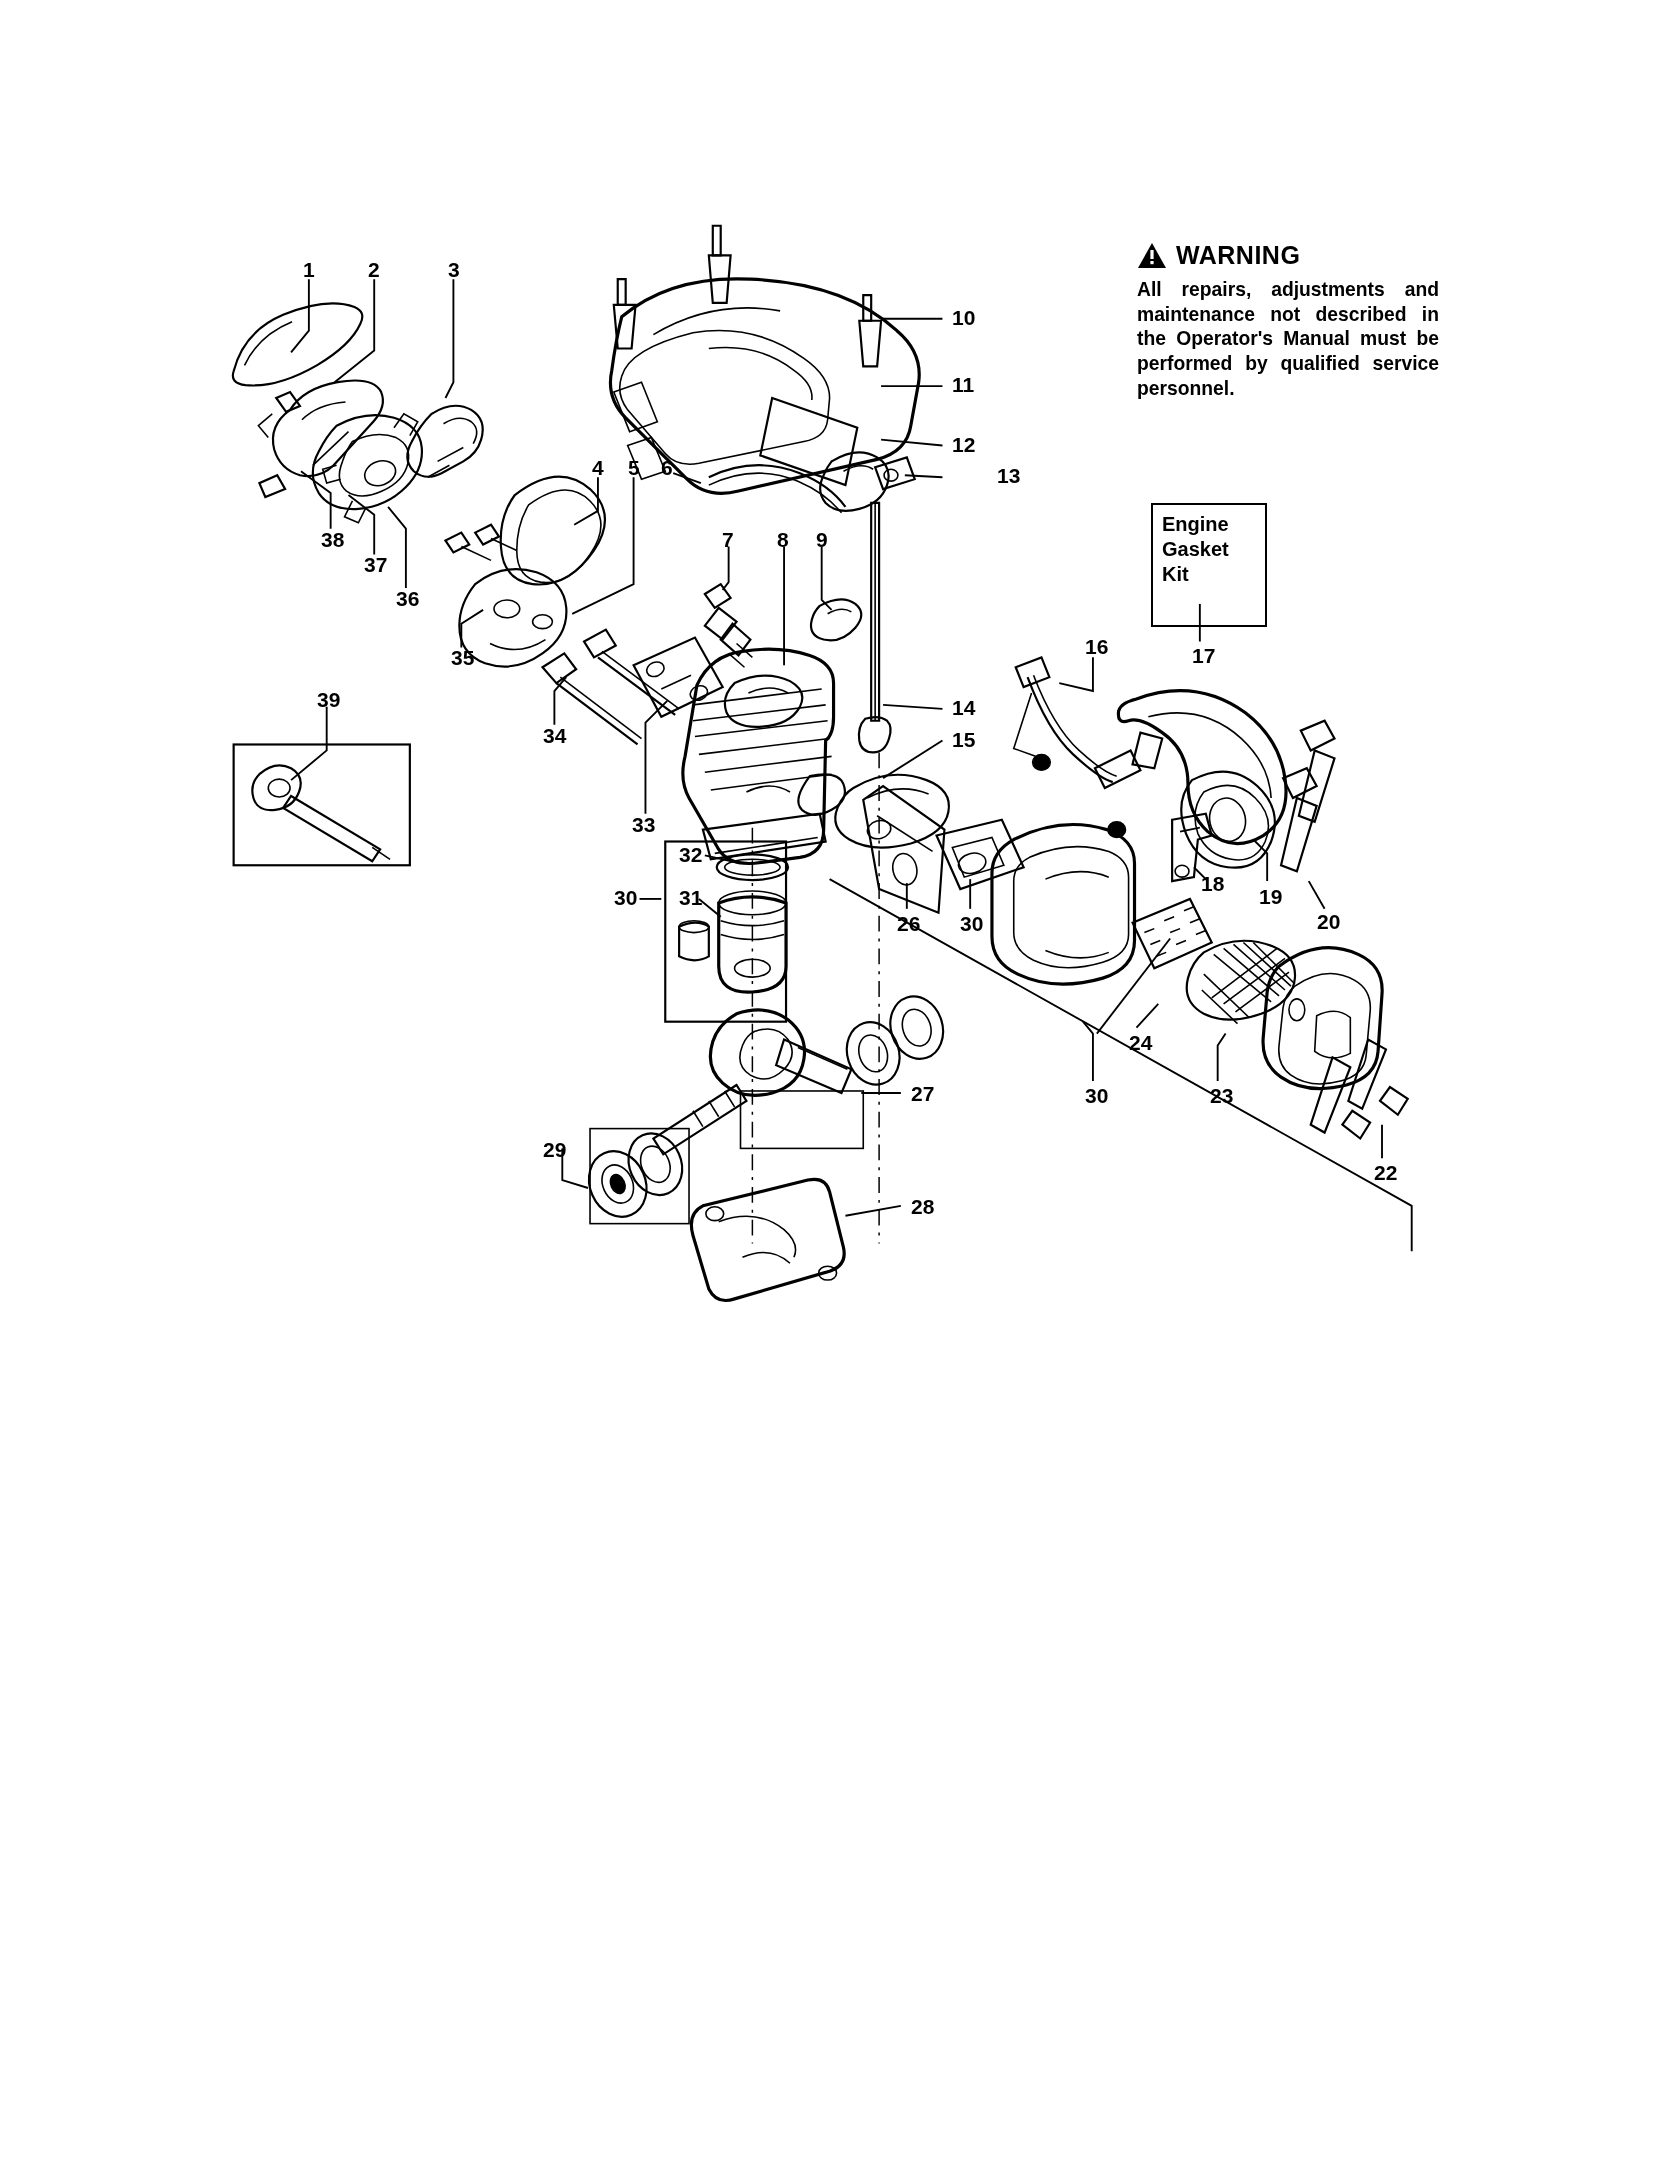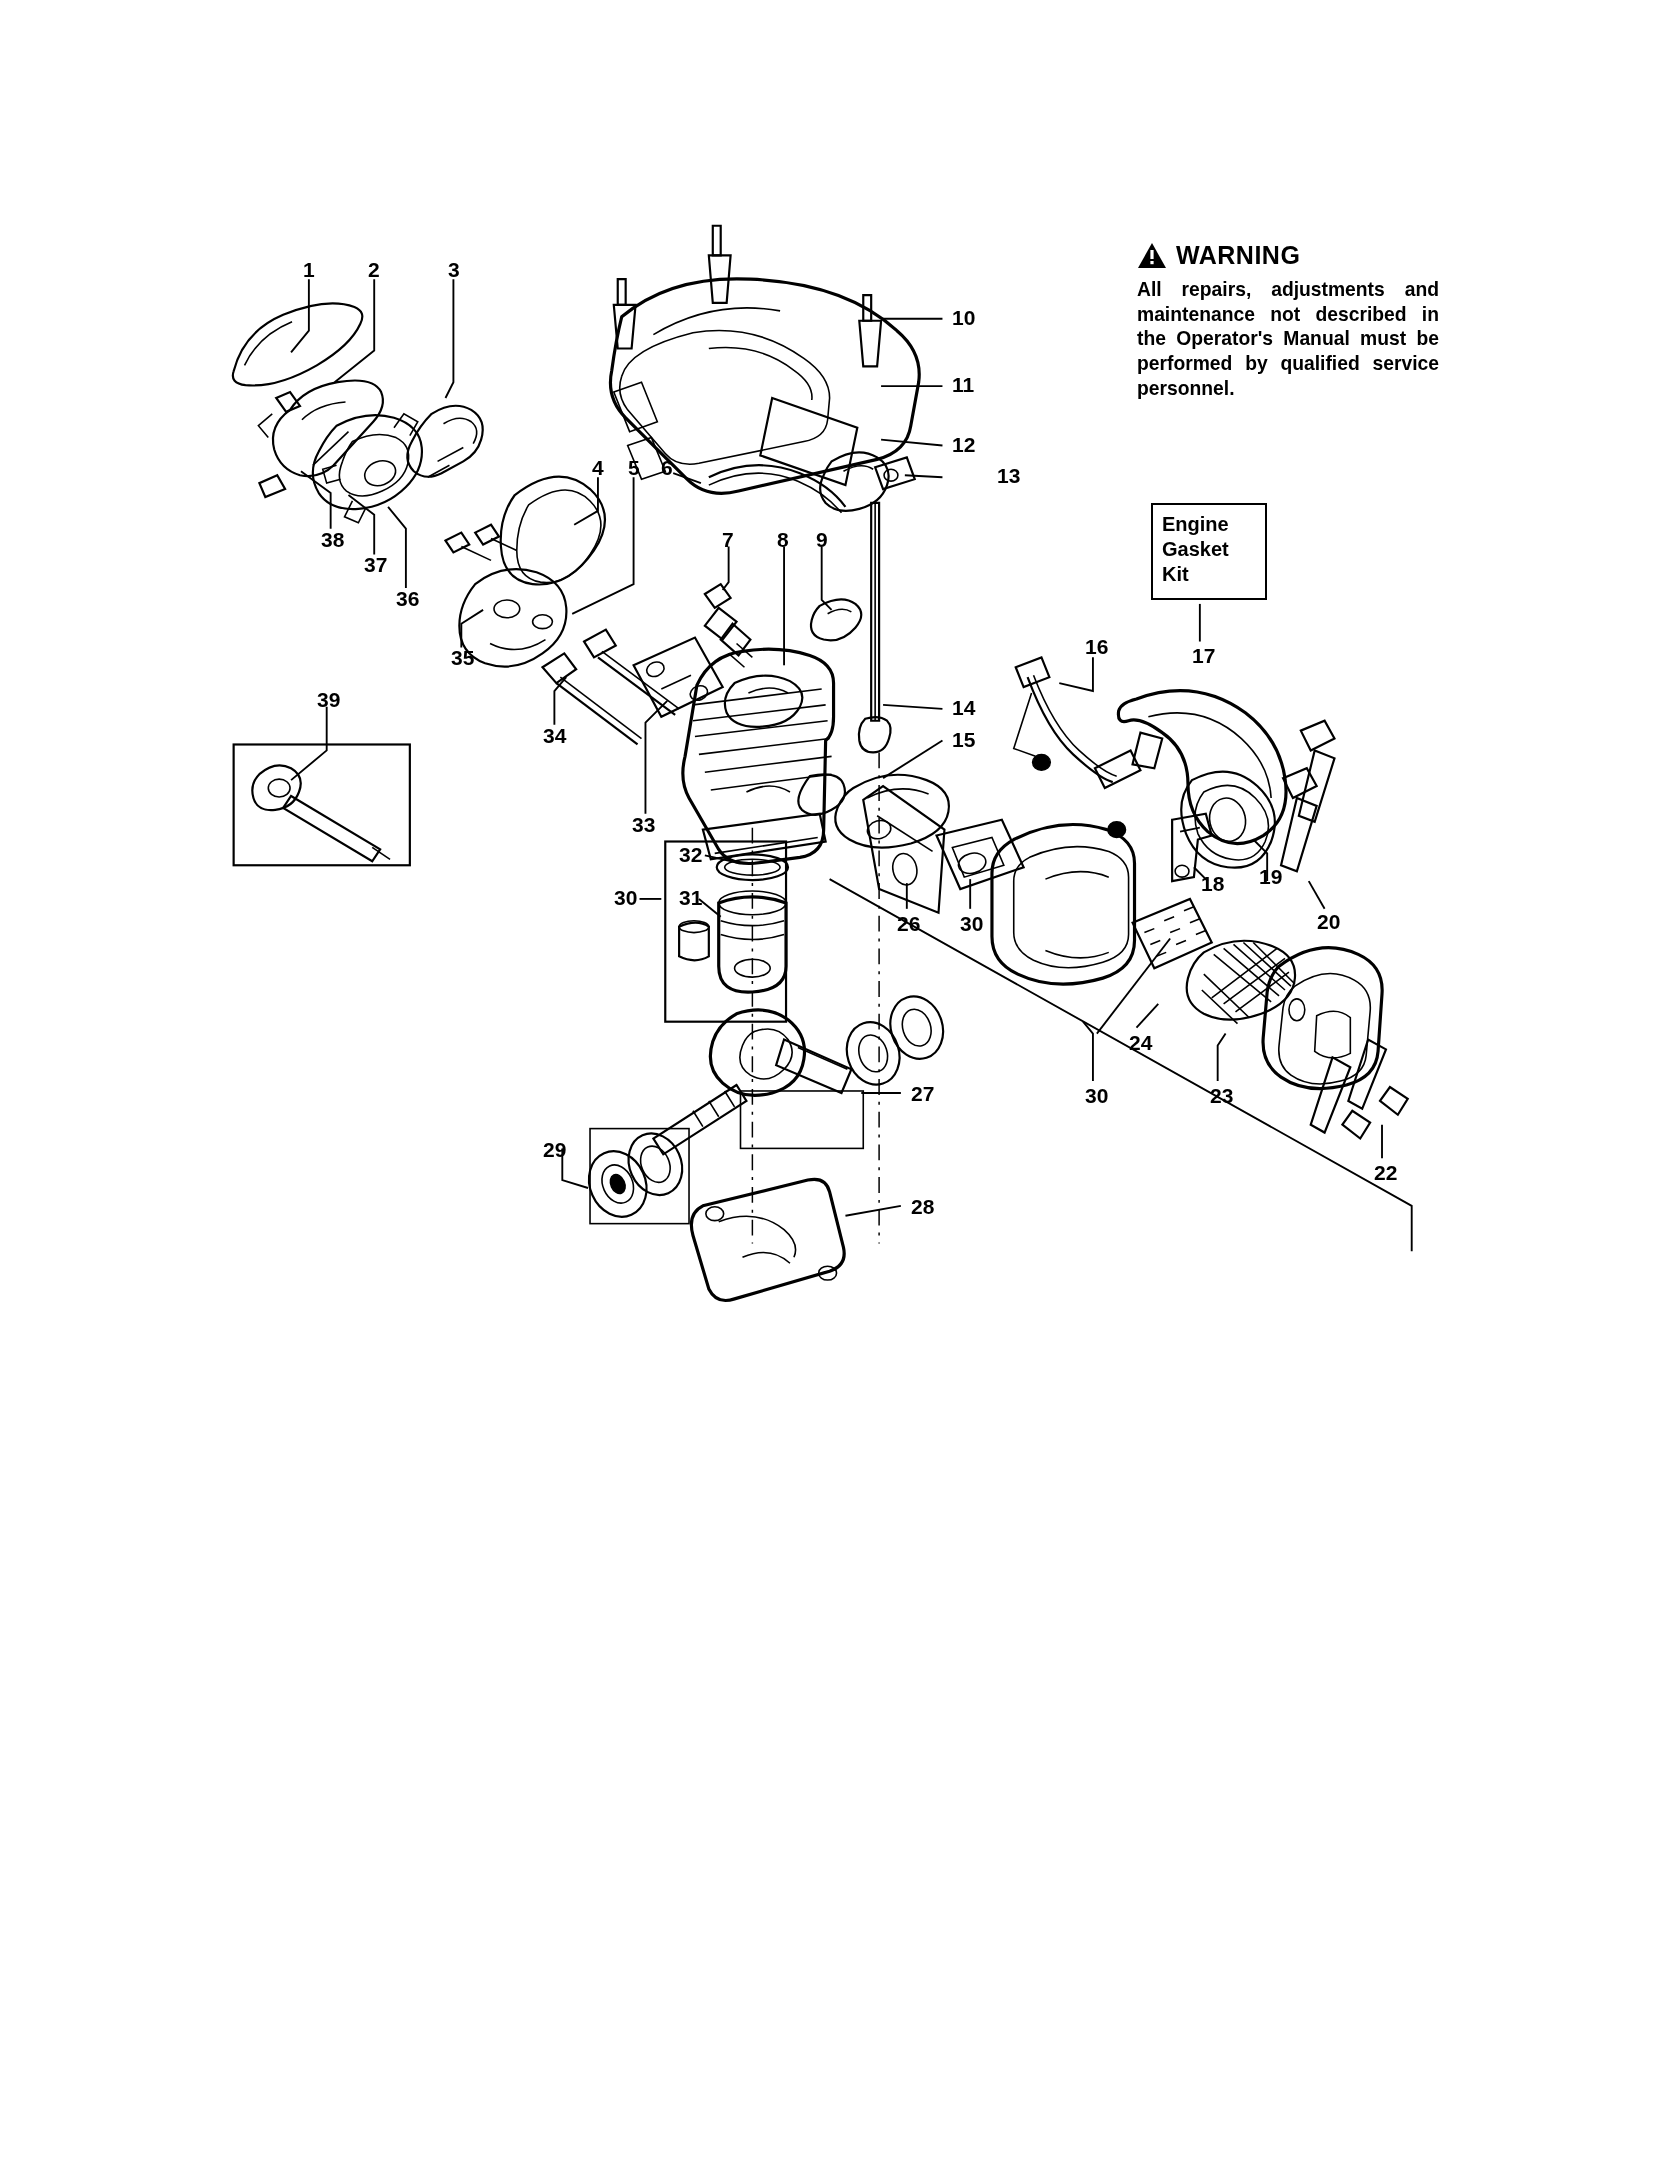--- a/index.html
+++ b/index.html
@@ -52,21 +52,21 @@
     font-weight: 700;
     line-height: 1.28;
     text-align: justify;
     text-justify: inter-word;
   }
   #gasket-box {
     position: absolute;
     left: 1151px;
     top: 503px;
     width: 116px;
-    height: 97px;
+    height: 124px;
     border: 2.2px solid #000;
     box-sizing: border-box;
     padding: 7px 0 0 9px;
   }
   #gasket-box div {
     font-size: 20px;
     font-weight: 700;
     line-height: 1.25;
   }
   svg { display: block; }
@@ -390,21 +390,21 @@
   <div class="callout" style="left:816px;  top:529px;">9</div>
   <div class="callout" style="left:952px;  top:307px;">10</div>
   <div class="callout" style="left:952px;  top:374px;">11</div>
   <div class="callout" style="left:952px;  top:434px;">12</div>
   <div class="callout" style="left:952px;  top:465px;margin-left:45px;">13</div>
   <div class="callout" style="left:952px;  top:697px;">14</div>
   <div class="callout" style="left:952px;  top:729px;">15</div>
   <div class="callout" style="left:1085px; top:636px;">16</div>
   <div class="callout" style="left:1192px; top:645px;">17</div>
   <div class="callout" style="left:1201px; top:873px;">18</div>
-  <div class="callout" style="left:1259px; top:866px;">19</div>
+  <div class="callout" style="left:1259px; top:886px;">19</div>
   <div class="callout" style="left:1317px; top:911px;">20</div>
   <div class="callout" style="left:1085px; top:1085px;">30</div>
   <div class="callout" style="left:1374px; top:1162px;">22</div>
   <div class="callout" style="left:1210px; top:1085px;">23</div>
   <div class="callout" style="left:1129px; top:1032px;">24</div>
   <div class="callout" style="left:960px;  top:913px;">30</div>
   <div class="callout" style="left:897px;  top:913px;">26</div>
   <div class="callout" style="left:911px;  top:1083px;">27</div>
   <div class="callout" style="left:911px;  top:1196px;">28</div>
   <div class="callout" style="left:543px;  top:1139px;">29</div>

